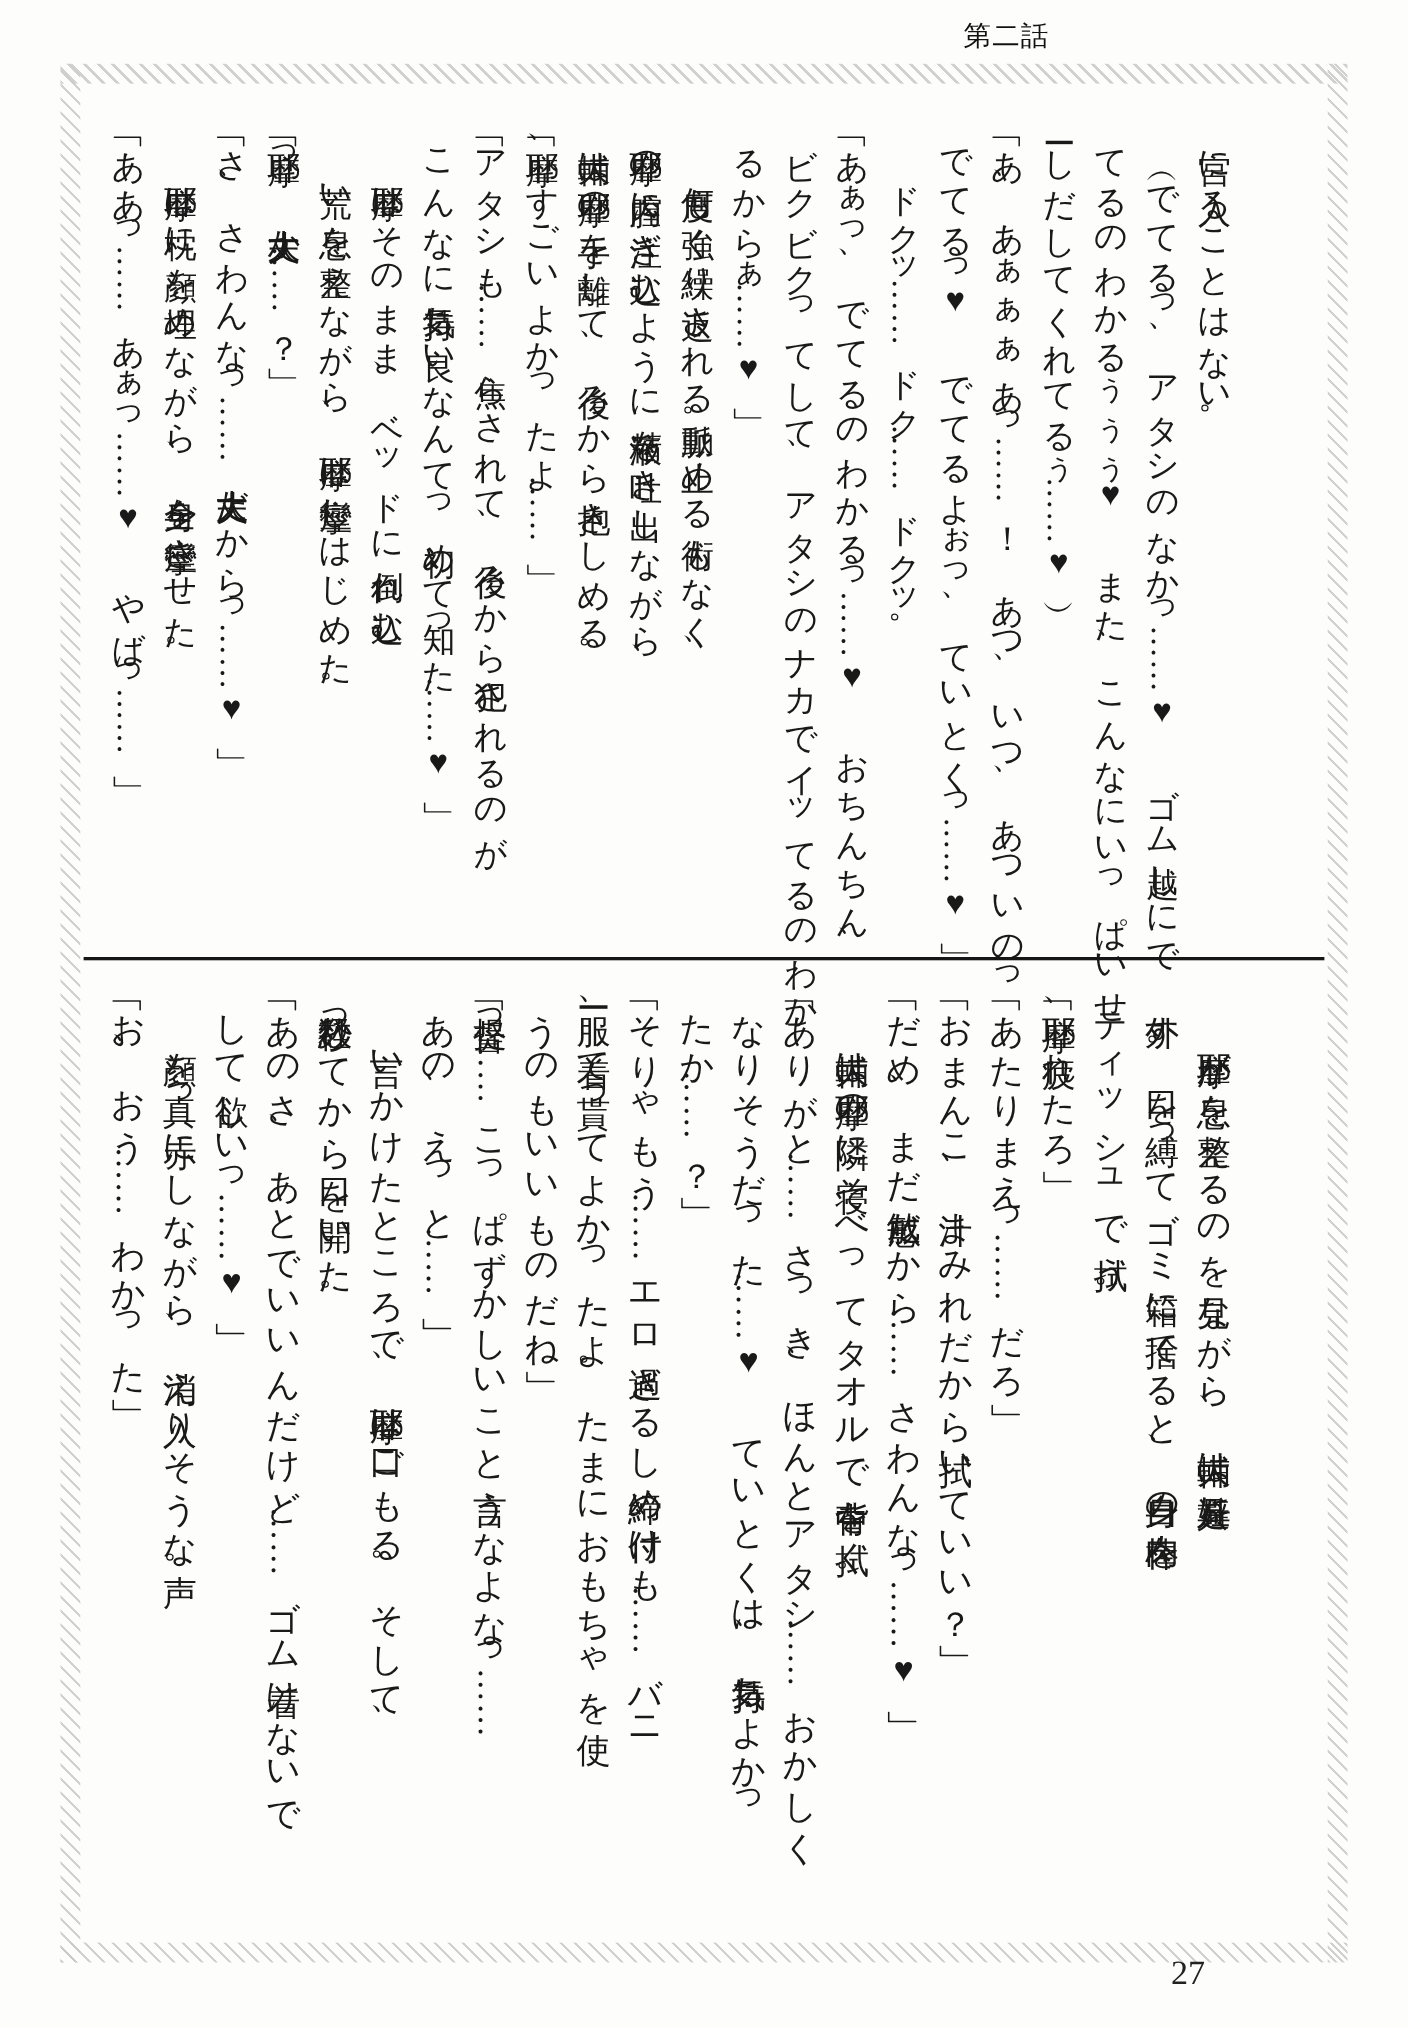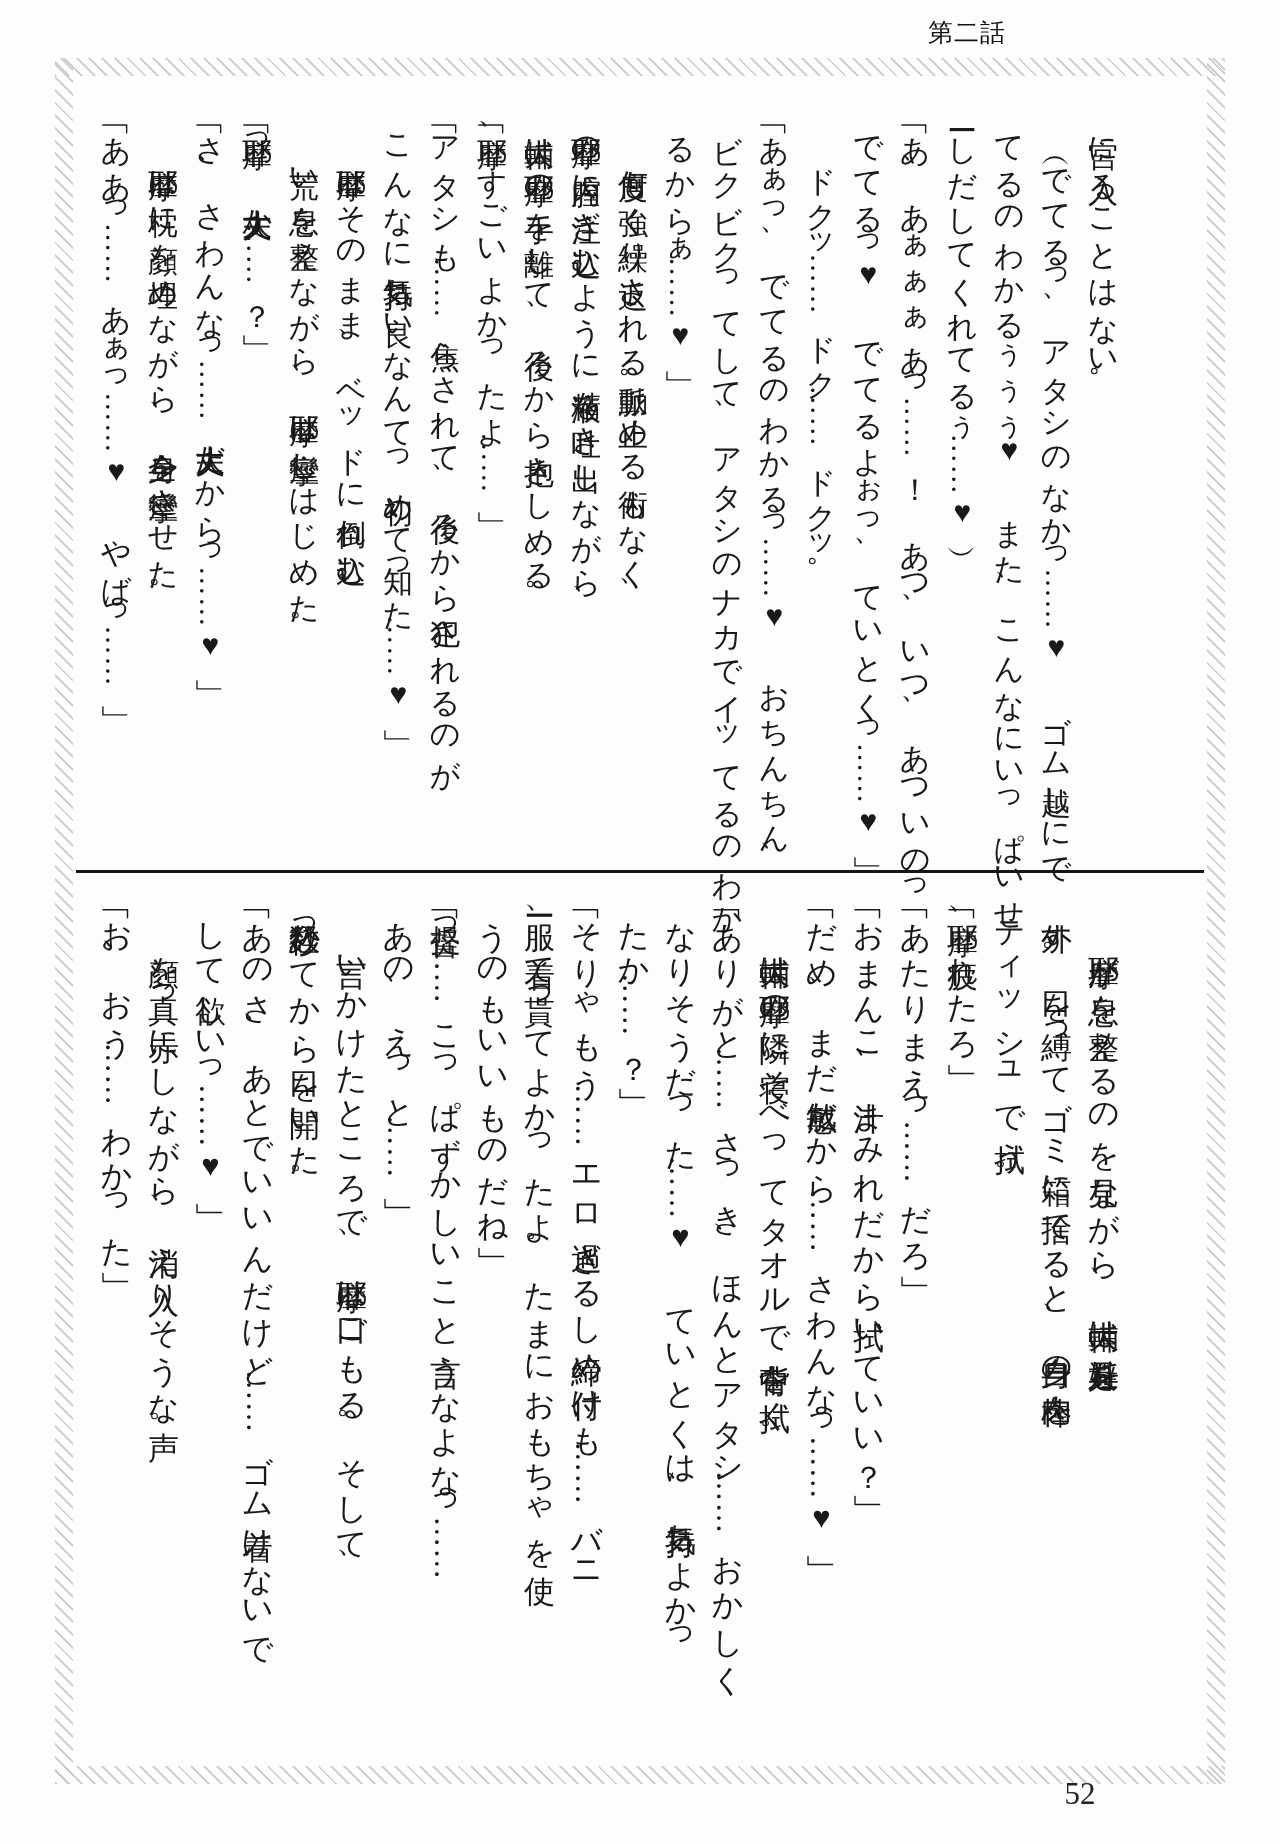--- a/index.html
+++ b/index.html
@@ -22,21 +22,21 @@
   .hatch-left{left:55px;top:58px;width:18px;height:1726px;}
   .hatch-right{left:1207px;top:58px;width:18px;height:1726px;}
 
   
   .header{
     position:absolute;top:16px;right:274px;
     font-family:"Liberation Sans","DejaVu Sans",sans-serif;
     font-size:25px;letter-spacing:1px;color:#111;
     display:flex;align-items:baseline;
   }
-  .header .chapter{}
+  .header .chapter{margin-right:52px;}
 
   
   .vblock{
     position:absolute;right:153px;width:1034px;
     writing-mode:vertical-rl;
     -webkit-writing-mode:vertical-rl;
     text-orientation:mixed;
     line-height:47px;
     color:#191919;
   }
@@ -119,15 +119,15 @@
     <p class="col">「提督っ……こっぱずかしいこと言うなよなっ……</p>
     <p class="col">あの、えっと……」</p>
     <p class="col indent">言いかけたところで、摩耶は口ごもる。そして、</p>
     <p class="col">数秒経ってから口を開いた。</p>
     <p class="col">「あのさ、あとでいいんだけど……ゴム着けないで</p>
     <p class="col">して欲しいっ……♥」</p>
     <p class="col indent">顔を真っ赤にしながら、消え入りそうな声。</p>
     <p class="col">「お、おう……わかった」</p>
   </div>
 
-  <div class="page-number">52</div>
+  <div class="page-number">27</div>
 
 </div>
 
 </body></html>

